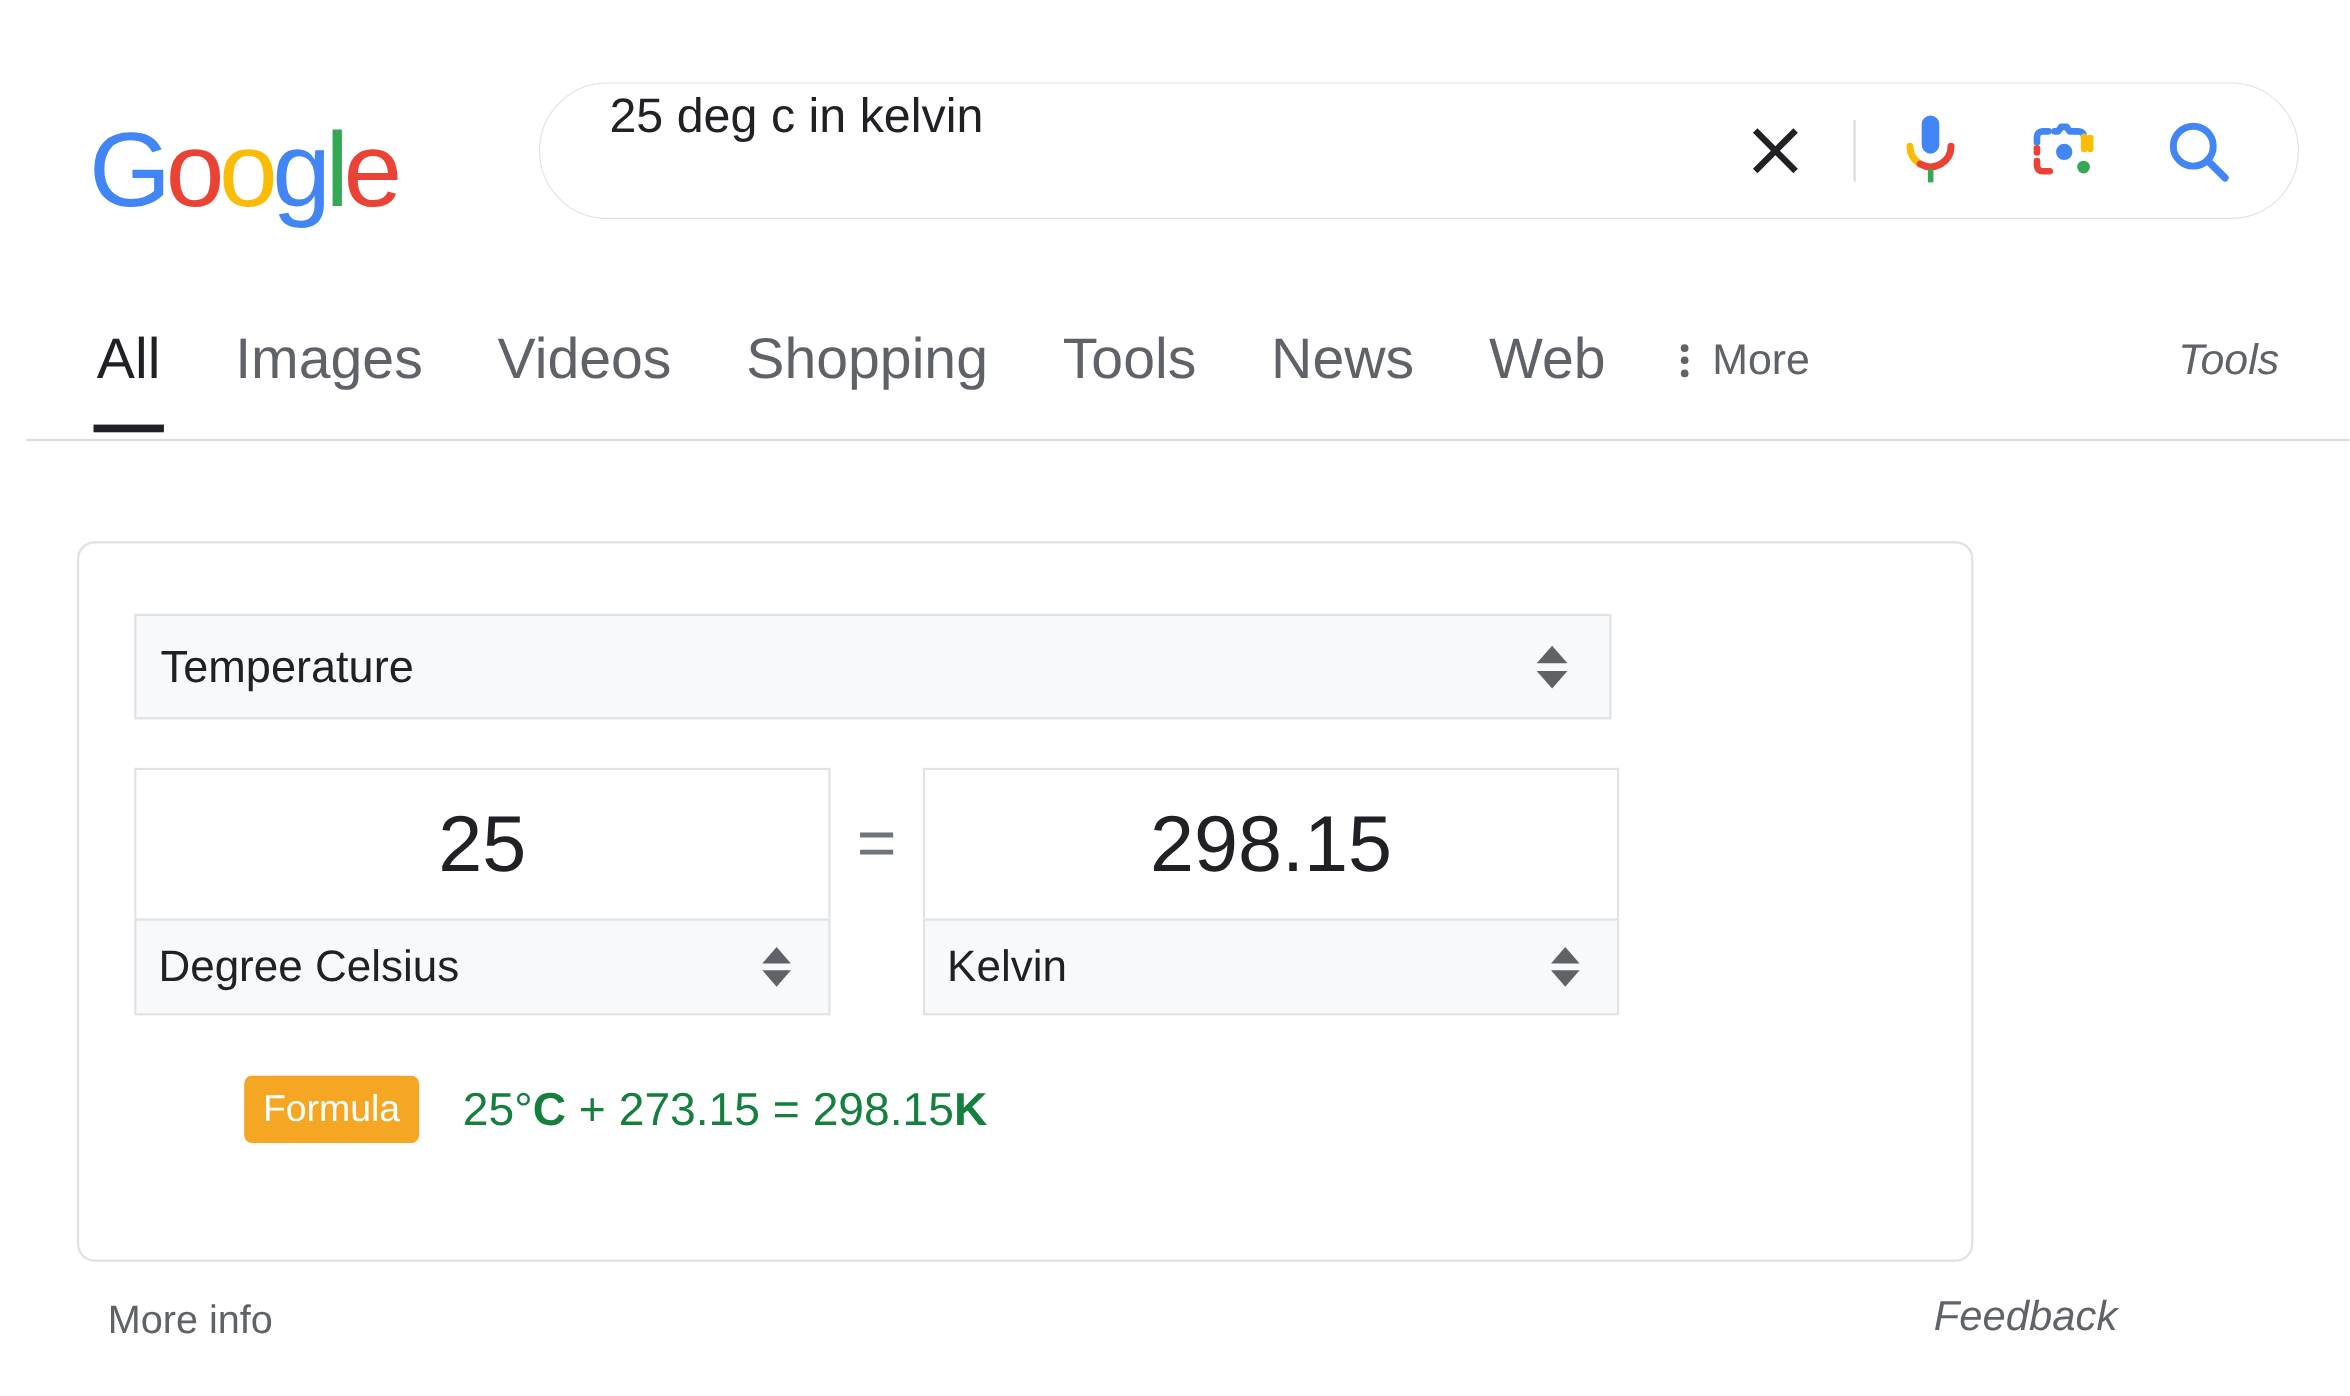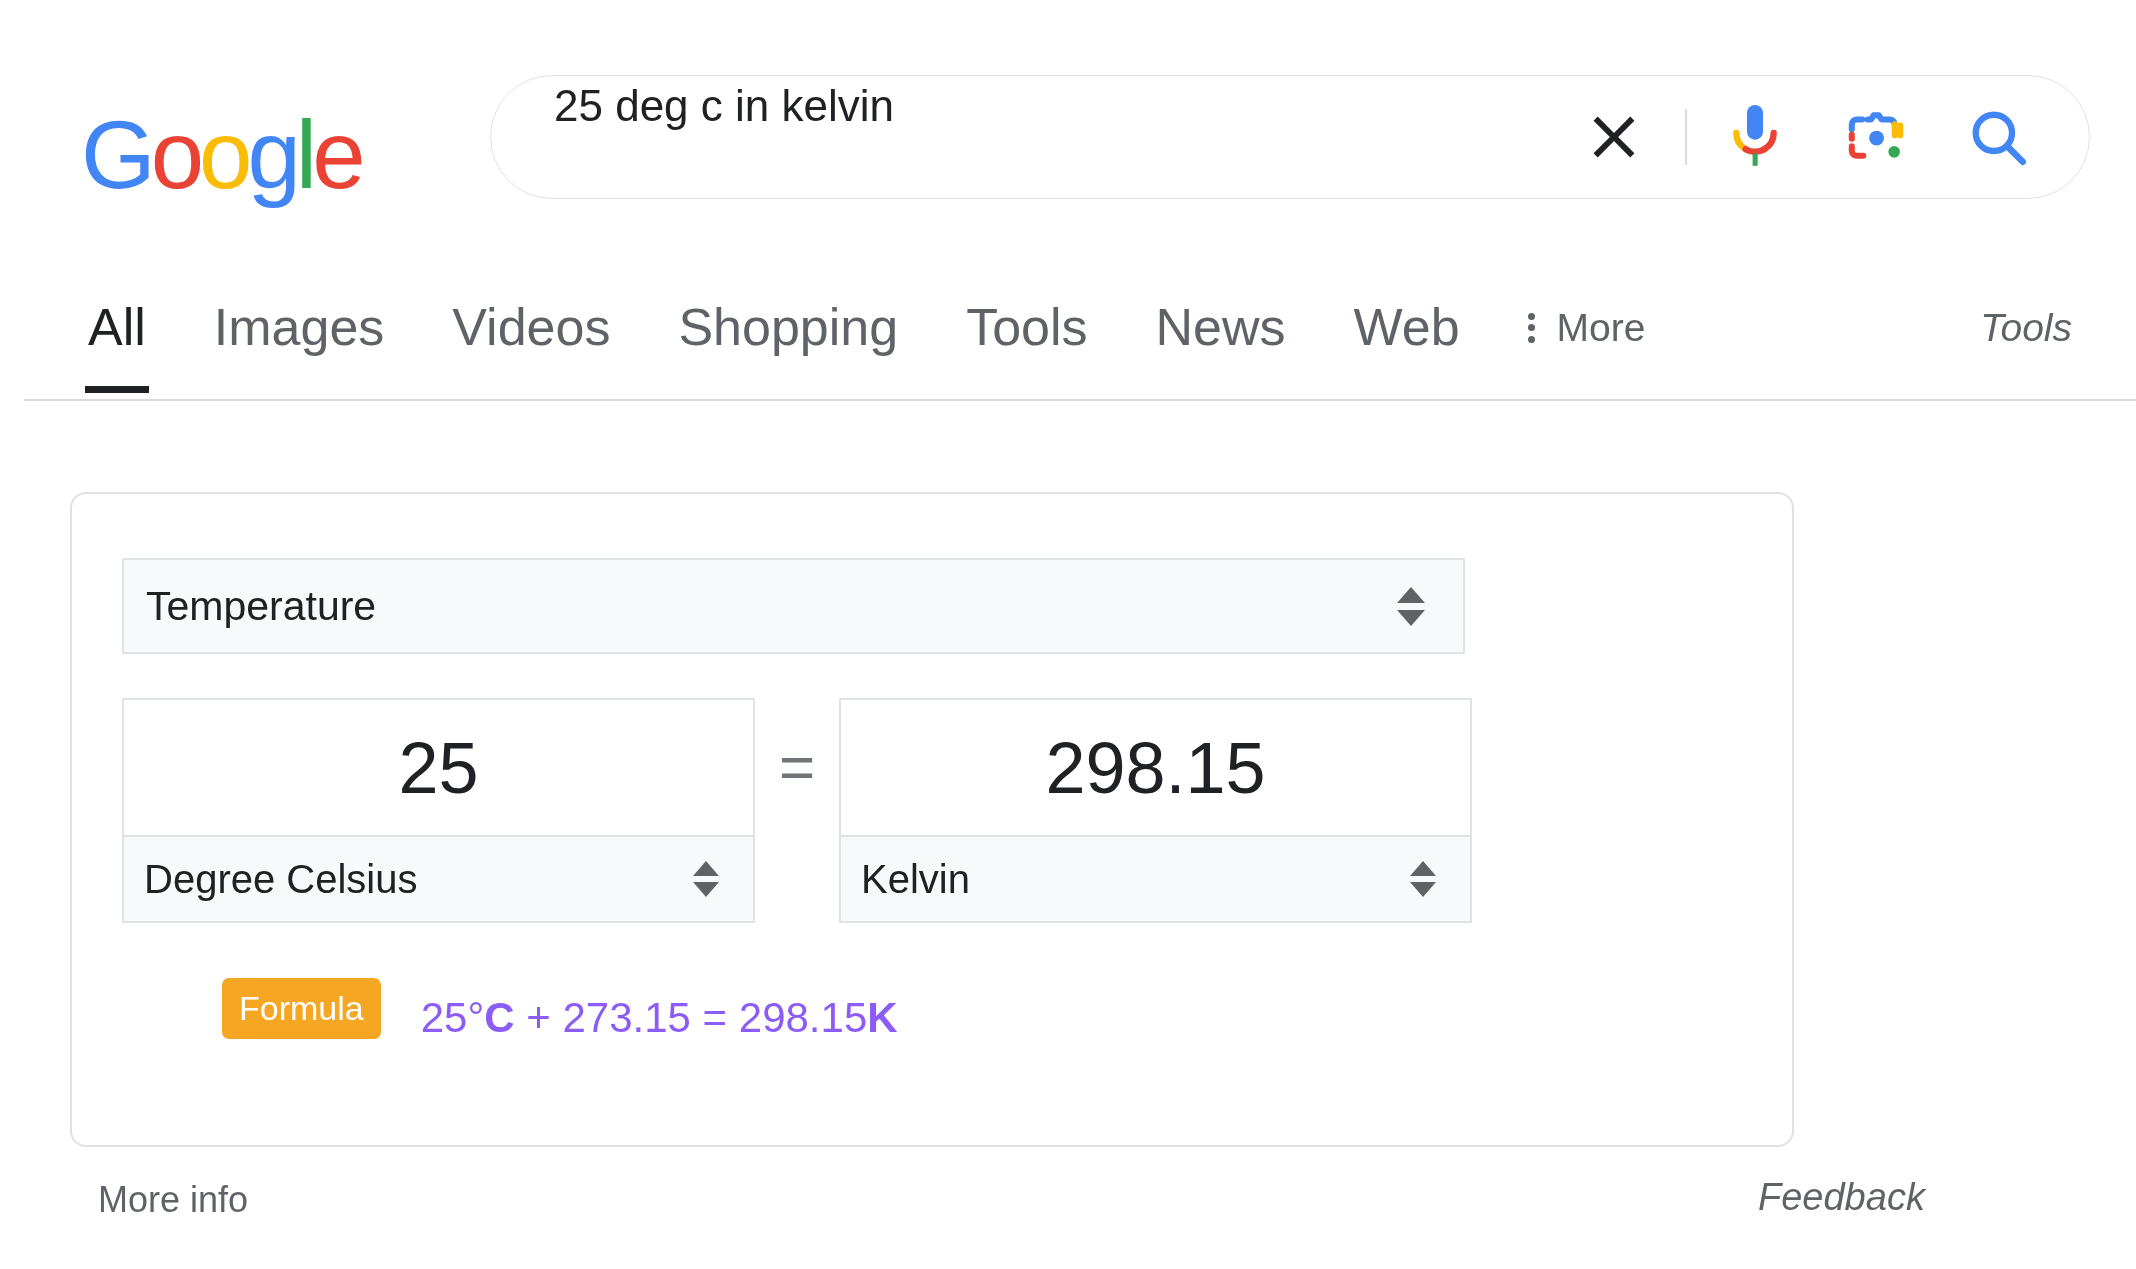--- a/index.html
+++ b/index.html
@@ -267,37 +267,37 @@
     font-size: 62px;
     color: #70757a;
     line-height: 62px;
   }
 
   .formula-row {
     position: absolute;
     left: 120px;
     top: 484px;
     display: flex;
-    align-items: flex-end;
+    align-items: center;
     padding-left: 30px;
   }
   .formula-badge {
     background: #F5A623;
     color: #ffffff;
     font-size: 34px;
     line-height: 34px;
     padding: 13px 17px 14px 17px;
     border-radius: 7px;
     white-space: nowrap;
   }
   .formula-text {
     margin-left: 40px;
     font-size: 42px;
     line-height: 42px;
-    color: #8b5cf6;
+    color: #15803d;
     white-space: nowrap;
   }
   .formula-text b { font-weight: bold; }
 
   
   .more-info {
     position: absolute;
     left: 98px;
     top: 1182px;
     font-size: 36px;

